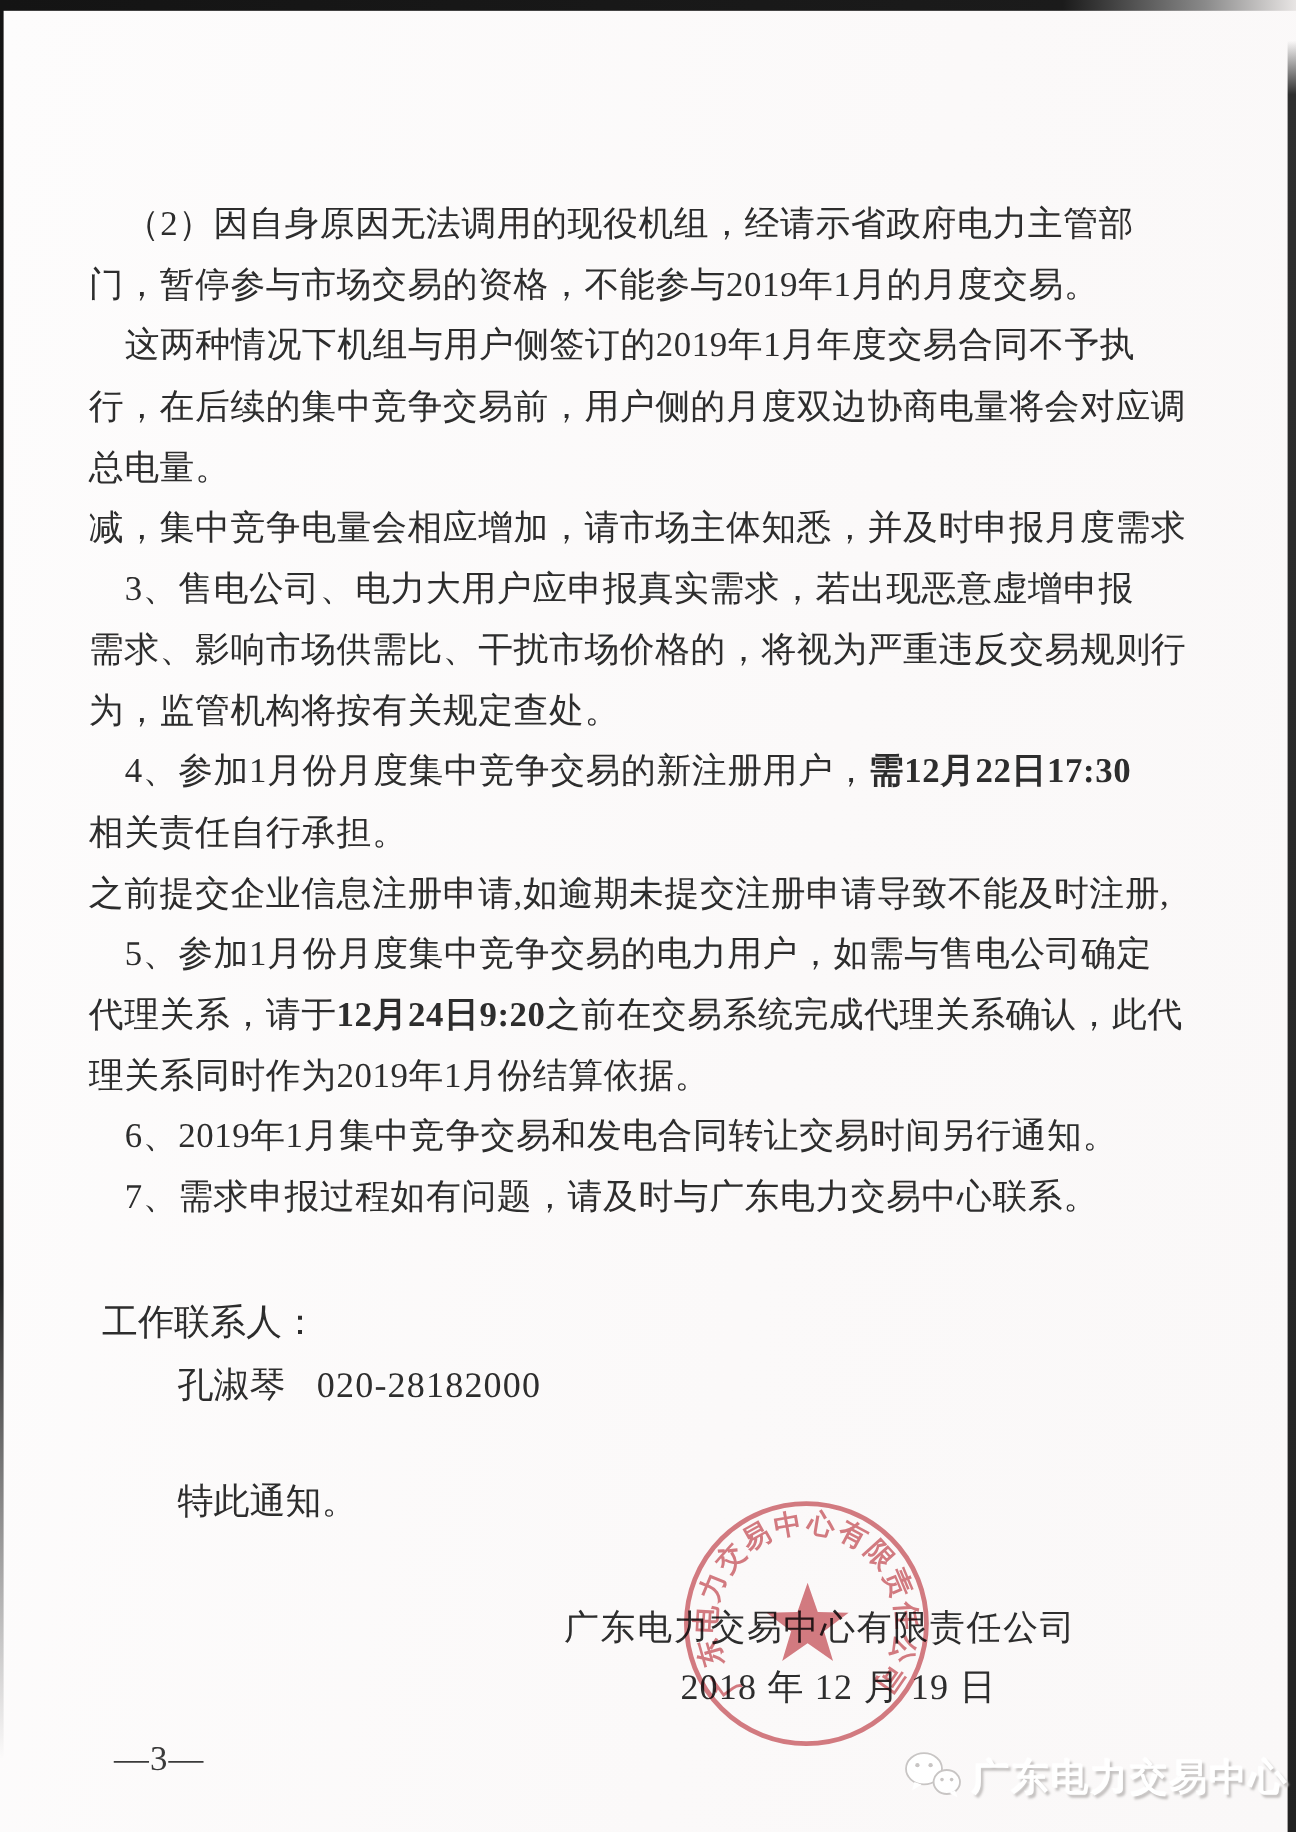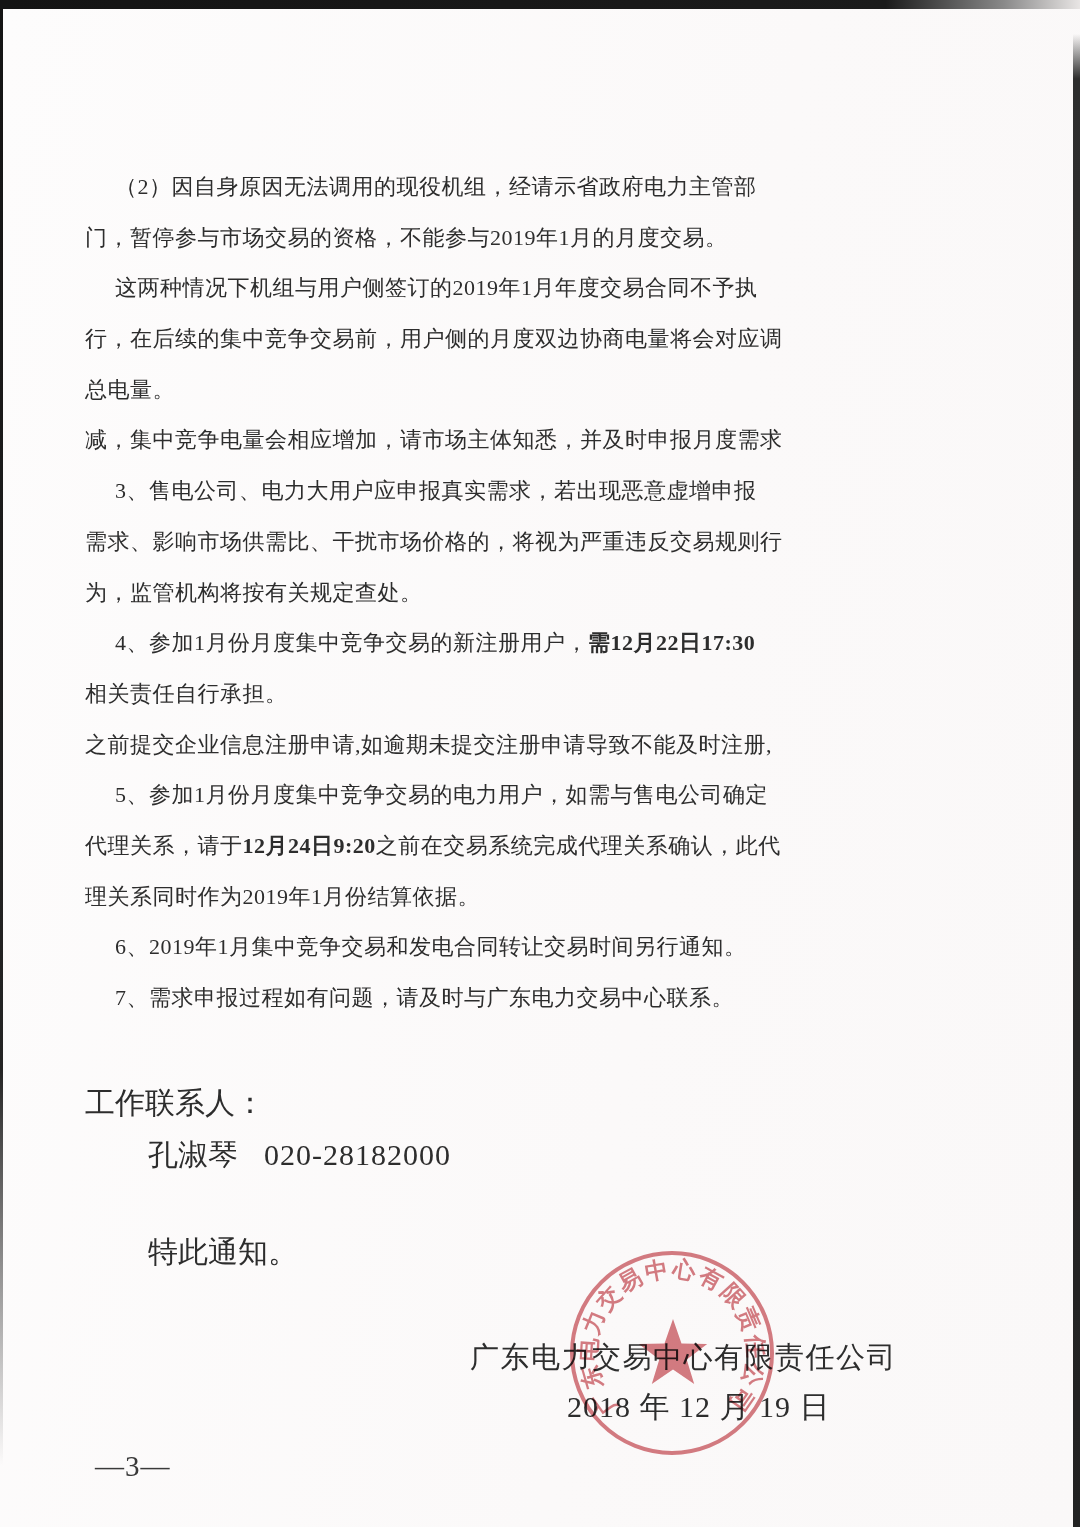--- a/index.html
+++ b/index.html
@@ -14,22 +14,22 @@
   }
   
   .edge-top{position:absolute;top:0;left:0;width:100%;height:9px;
     background:linear-gradient(to right,#141414 0%,#1b1b1b 82%,#8a8a8a 93%,#e8e5e4 100%);}
   .edge-left{position:absolute;top:0;left:0;width:3px;height:100%;
     background:linear-gradient(to bottom,#141414 0%,#242424 70%,rgba(36,36,36,0) 96%);}
   .edge-right{position:absolute;top:34px;right:0;width:7px;height:1493px;
     background:linear-gradient(to bottom,rgba(44,44,44,0) 0%,#2e2e2e 3%,#222 100%);}
   
   .doc-lines{
-    position:absolute;left:85px;top:162px;width:905px;
-    font-size:22px;letter-spacing:.5px;white-space:nowrap;
+    position:absolute;left:74px;top:162px;width:905px;
+    font-size:29px;letter-spacing:.5px;white-space:nowrap;
   }
   .doc-line{height:50.7px;line-height:50.7px;}
   .doc-line.indent{padding-left:30px;}
   .doc-line .bold{font-weight:bold;}
   .abs-line{position:absolute;white-space:nowrap;font-size:30px;line-height:50px;height:50px;}
   .contact-phone{margin-left:26px;letter-spacing:1px;}
   .issuer-line{letter-spacing:1.5px;font-size:29px;}
   .date-line{letter-spacing:1px;font-size:30px;text-align:right;}
   .page-number{position:absolute;left:95px;top:1450px;font-size:29px;color:#3a3a3a;letter-spacing:1px;white-space:nowrap;}
   
@@ -90,14 +90,33 @@
     </defs>
     <circle cx="672" cy="1353" r="100" fill="none" stroke-width="4" stroke="#cb5860"></circle>
     <polygon points="673,1319 681.5,1343.4 707.2,1343.9 686.7,1359.4 694.2,1384.1 673,1369.4 651.8,1384.1 659.3,1359.4 638.8,1343.9 664.5,1343.4" fill="#cb5860"></polygon>
     <text font-size="23" font-weight="bold" letter-spacing="2.5" font-family="Liberation Serif, DejaVu Serif, serif" fill="#cb5860">
       <textPath href="#sealArc" startOffset="0">广东电力交易中心有限责任公司</textPath>
     </text>
   </svg>
 
   <div class="page-number">—3—</div>
 
+  <div class="watermark">
+    <span>
+      <svg width="50" height="42" viewBox="0 0 50 42">
+        <g fill="#ffffff" stroke="#c8c5c4" stroke-width="1.5">
+          <ellipse cx="18" cy="16" rx="15" ry="13"></ellipse>
+          <path d="M10 27 L8 34 L16 29 Z" stroke="none" fill="#ffffff"></path>
+          <ellipse cx="37" cy="27" rx="11" ry="10"></ellipse>
+          <path d="M44 34 L46 40 L39 36 Z" stroke="none" fill="#ffffff"></path>
+        </g>
+        <g fill="#c8c5c4">
+          <circle cx="12.5" cy="13" r="1.8"></circle>
+          <circle cx="23.5" cy="13" r="1.8"></circle>
+          <circle cx="33" cy="25" r="1.5"></circle>
+          <circle cx="41" cy="25" r="1.5"></circle>
+        </g>
+      </svg>
+    </span>
+    <span class="watermark-label">广东电力交易中心</span>
+  </div>
 
 </div>
 
 </body></html>

